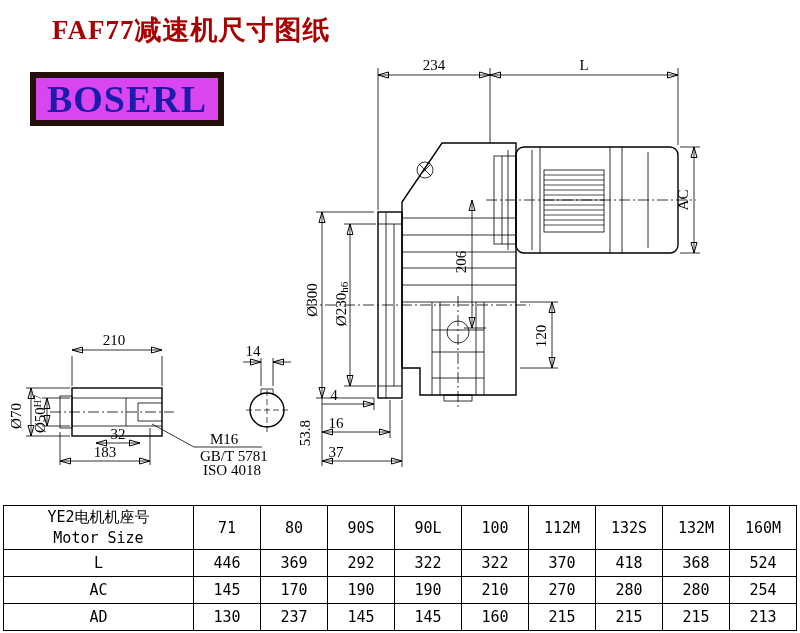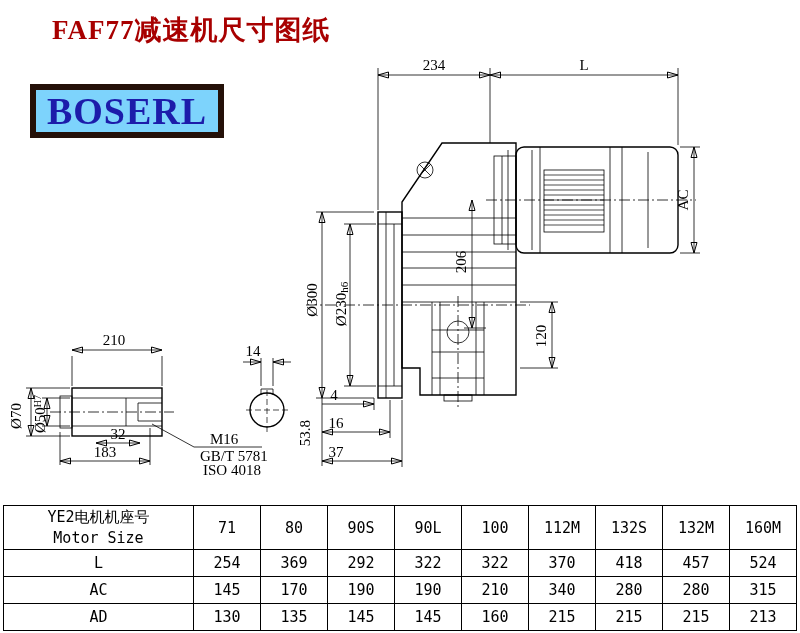--- a/index.html
+++ b/index.html
@@ -1,21 +1,21 @@
 <!DOCTYPE html>
 <html><head>
 <meta charset="utf-8">
 <style>
   html,body{margin:0;padding:0;}
   body{width:800px;height:633px;background:#ffffff;position:relative;overflow:hidden;
        font-family:"Liberation Serif",serif;color:#000;}
   .page-title{position:absolute;left:28px;top:12px;font-size:27px;font-weight:bold;
        color:#a80000;letter-spacing:1px;font-family:"Liberation Serif",serif;margin-left:24px;}
-  .logo-box{position:absolute;left:30px;top:84px;width:182px;height:42px;border:6px solid #241008;
-       background:#7dd3fc;display:flex;align-items:center;justify-content:center;}
+  .logo-box{position:absolute;left:30px;top:72px;width:182px;height:42px;border:6px solid #241008;
+       background:#d946ef;display:flex;align-items:center;justify-content:center;}
   .logo-box span{font-family:"Liberation Serif",serif;font-weight:bold;font-size:38px;
        color:#1c1caa;letter-spacing:1px;line-height:1;}
   svg.drawing{position:absolute;left:0;top:0;}
   svg.drawing line,svg.drawing path,svg.drawing rect,svg.drawing circle{stroke:#000;fill:none;}
   svg.drawing text{font-family:"Liberation Serif",serif;font-size:15px;fill:#000;stroke:none;}
   .thin{stroke-width:0.8;}
   .thick{stroke-width:1.4;}
   .fins{stroke-width:0.7;}
   .cl{stroke-width:0.8;stroke-dasharray:11 3 2 3;}
   .dash{stroke-width:0.7;stroke-dasharray:6 3;}
@@ -225,46 +225,46 @@
       <th>90S</th>
       <th>90L</th>
       <th>100</th>
       <th>112M</th>
       <th>132S</th>
       <th>132M</th>
       <th>160M</th>
     </tr>
     <tr class="data">
       <td>L</td>
-      <td>254</td>
+      <td>446</td>
       <td>369</td>
       <td>292</td>
       <td>322</td>
       <td>322</td>
       <td>370</td>
       <td>418</td>
-      <td>457</td>
+      <td>368</td>
       <td>524</td>
     </tr>
     <tr class="data">
       <td>AC</td>
       <td>145</td>
       <td>170</td>
       <td>190</td>
       <td>190</td>
       <td>210</td>
-      <td>340</td>
+      <td>270</td>
       <td>280</td>
       <td>280</td>
-      <td>315</td>
+      <td>254</td>
     </tr>
     <tr class="data">
       <td>AD</td>
       <td>130</td>
-      <td>135</td>
+      <td>237</td>
       <td>145</td>
       <td>145</td>
       <td>160</td>
       <td>215</td>
       <td>215</td>
       <td>215</td>
       <td>213</td>
     </tr>
   </tbody>
 </table>

